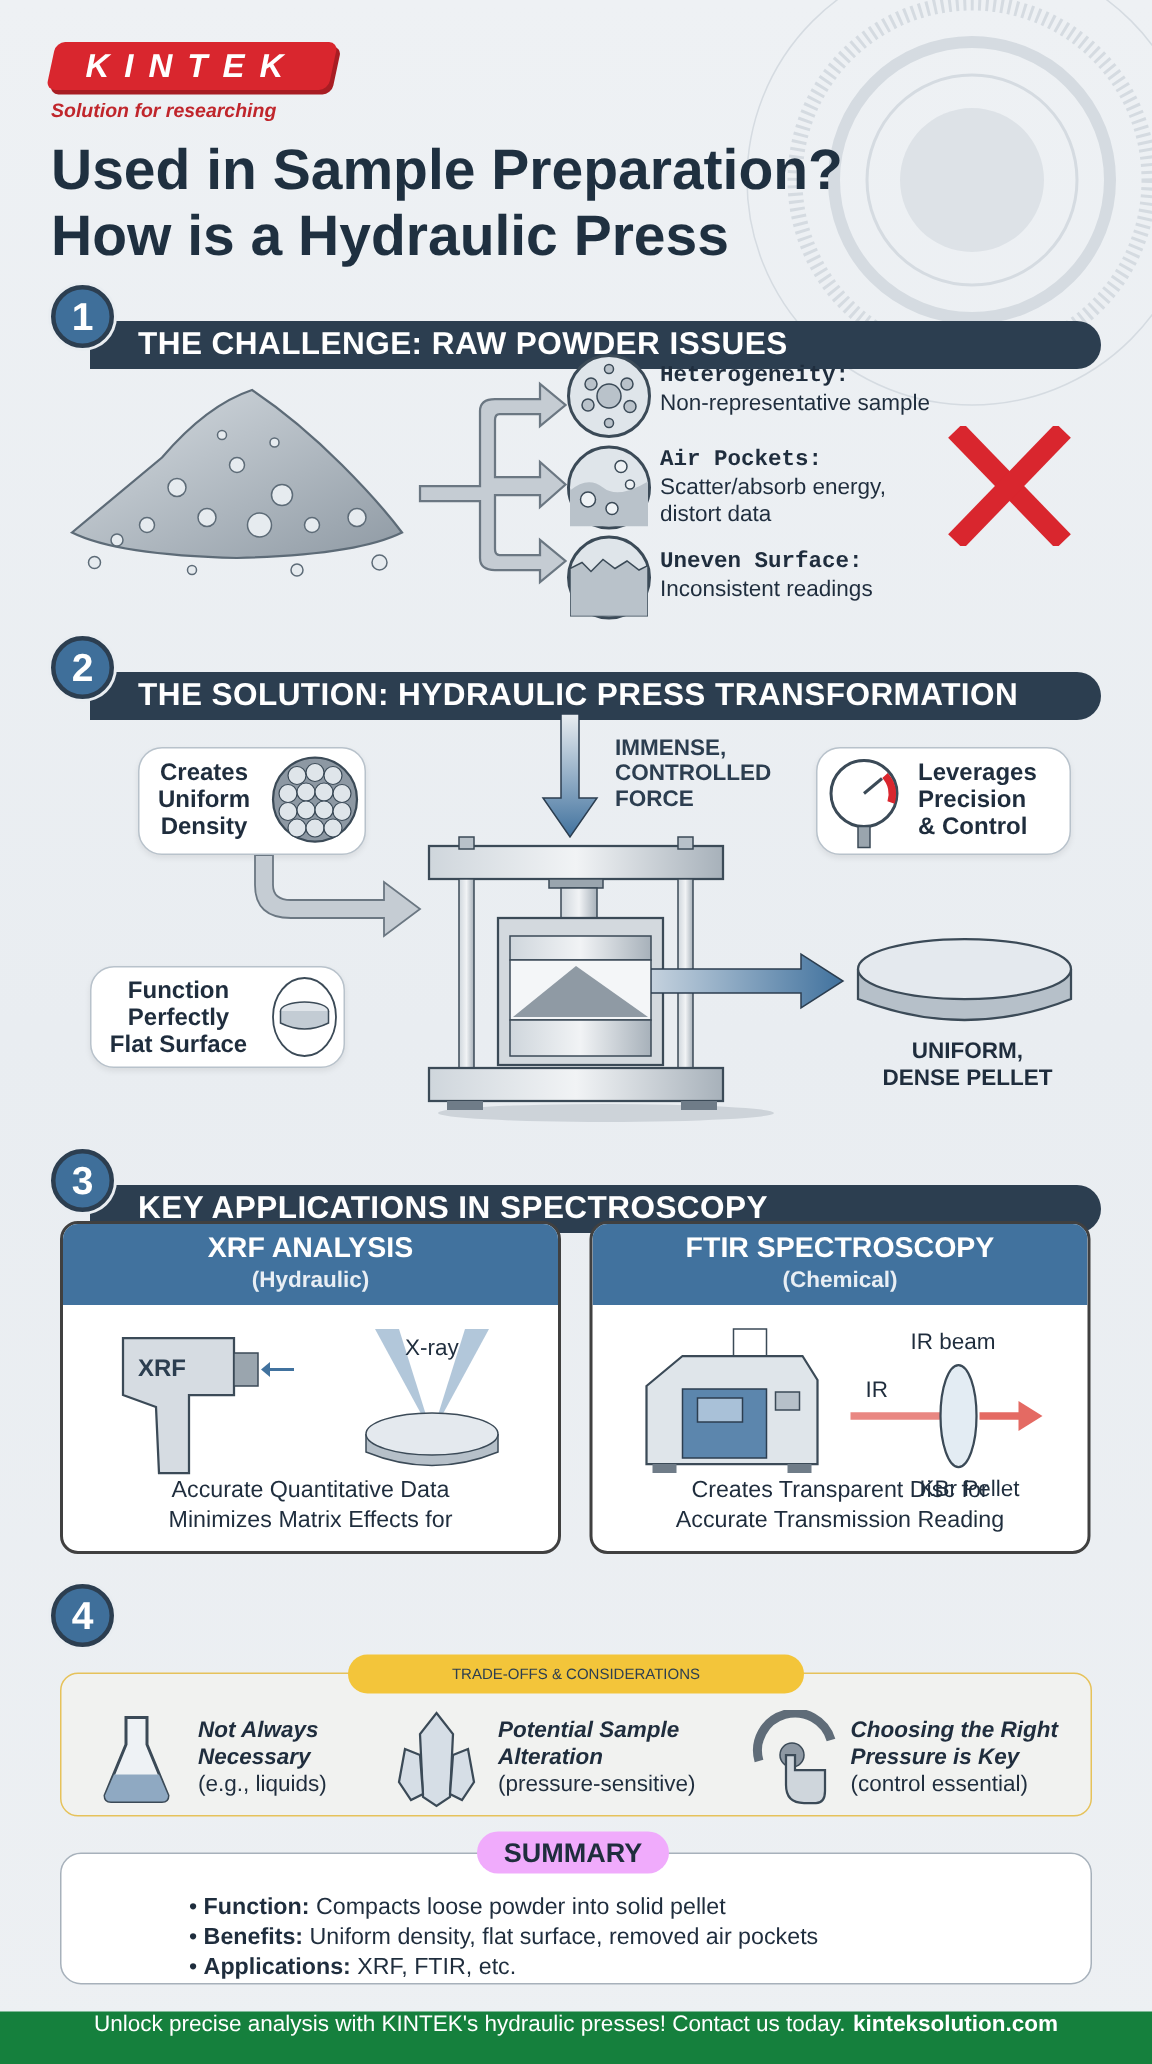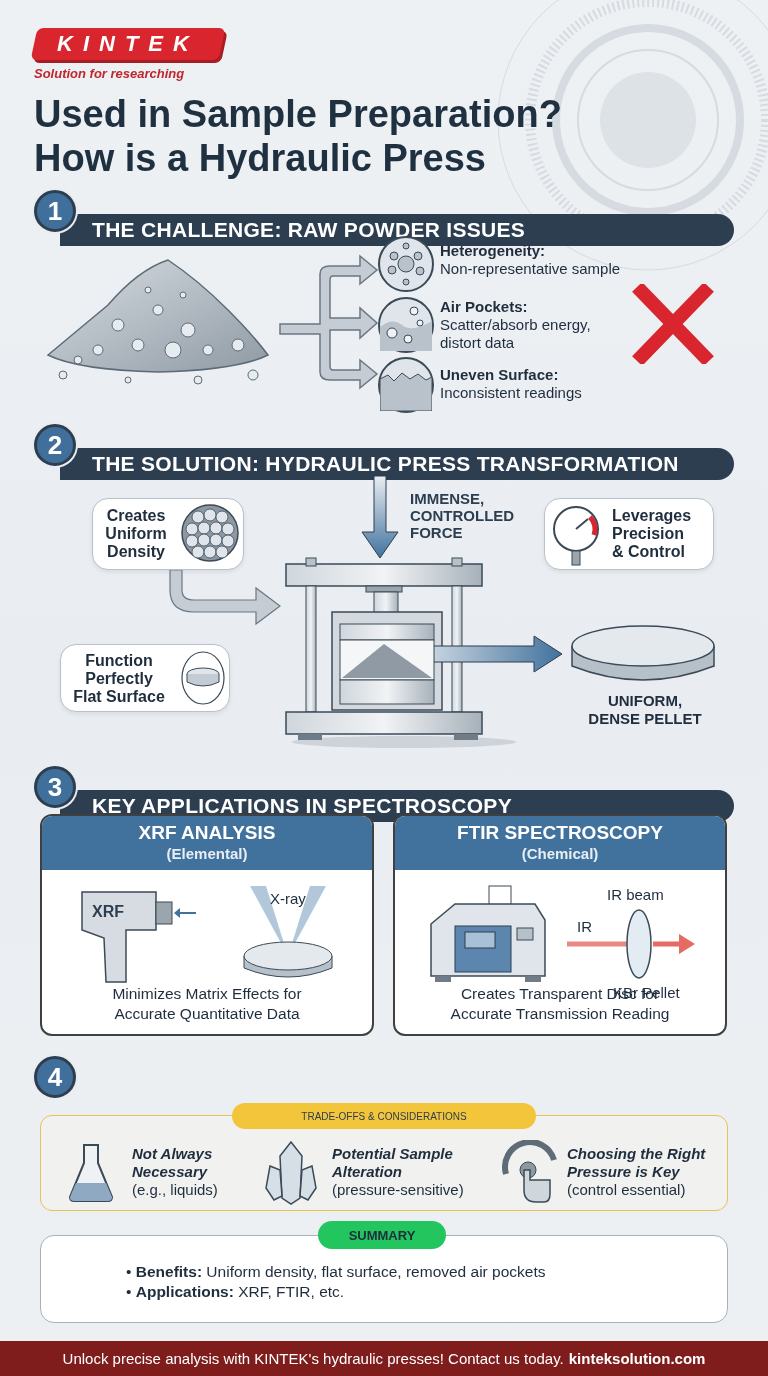--- a/index.html
+++ b/index.html
@@ -36,21 +36,21 @@
       box-shadow: 0 0 0 2px #e9edf1;
       color: #fff; font-weight: bold; font-size: 26px;
       display: flex; align-items: center; justify-content: center; z-index: 2;
     }
     .abs { position: absolute; }
     .issue-icon {
       width: 56px; height: 56px; border-radius: 50%;
       border: 2px solid #3b4a57; background: #dfe5ea; position: absolute;
     }
     .issue-label { position: absolute; font-size: 15px; line-height: 18px; color: #1f2d3d; }
-    .issue-label b { font-weight: bold; display: block; }
+    .issue-label b { font-weight: bold; display: block; font-family: Liberation Mono, monospace; }
     .callout {
       position: absolute; background: #fff; border: 1.5px solid #b8c2cb; border-radius: 16px;
       box-shadow: 0 2px 4px rgba(0,0,0,0.08);
     }
     .callout-text { position: absolute; font-weight: bold; font-size: 16px; line-height: 18px; color: #1f2d3d; text-align: center; }
     .force-label { position: absolute; left: 410px; top: 490px; font-weight: bold; font-size: 15px; line-height: 17px; color: #2c3e50; }
     .pellet-label { position: absolute; left: 560px; top: 692px; width: 170px; text-align: center; font-weight: bold; font-size: 15px; line-height: 18px; color: #1f2d3d; }
     .app-card {
       position: absolute; top: 814px; width: 334px; height: 222px; background: #fff;
       border: 2px solid #404040; border-radius: 12px; overflow: hidden;
@@ -71,29 +71,29 @@
       display: flex; align-items: center; justify-content: center; z-index: 2;
     }
     .trade-item { position: absolute; top: 1145px; font-size: 15px; line-height: 18px; color: #1f2d3d; }
     .trade-item b { display: block; font-weight: bold; font-style: italic; }
     .summary-box {
       position: absolute; left: 40px; top: 1235px; width: 688px; height: 88px;
       background: #fff; border: 1.5px solid #a7b1bb; border-radius: 14px;
     }
     .summary-pill {
       position: absolute; left: 318px; top: 1221px; width: 128px; height: 28px; border-radius: 14px;
-      background: #22c55e; color: #1f2d3d; font-weight: bold; font-size: 13px;
+      background: #f0abfc; color: #1f2d3d; font-weight: bold; font-size: 18px;
       display: flex; align-items: center; justify-content: center; z-index: 2;
     }
     .summary-list { position: absolute; left: 126px; top: 1262px; font-size: 15.5px; line-height: 20px; color: #1f2d3d; list-style: none; }
     .summary-list li::before { content: "• "; }
     .summary-list b { font-weight: bold; }
     .footer {
-      position: absolute; left: 0; top: 1341px; width: 768px; height: 35px; background: #7f1d1d;
-      color: #fff; font-size: 15px; display: flex; align-items: center; justify-content: center;
+      position: absolute; left: 0; top: 1341px; width: 768px; height: 35px; background: #15803d;
+      color: #fff; font-size: 15px; display: flex; align-items: flex-start; justify-content: center;
     }
     .footer b { font-weight: bold; margin-left: 5px; }
   </style>
 </head>
 <body>
 
 <svg class="deco-rings" viewBox="0 0 320 320">
   <g fill="none" stroke="#d5dbe1">
     <circle cx="160" cy="160" r="150" stroke-width="1"></circle>
     <circle cx="160" cy="160" r="118" stroke-width="10" stroke-dasharray="2 3"></circle>
@@ -325,39 +325,39 @@
 </div>
 
 <div class="sec-header" style="top:766px;">
   <div class="sec-num">3</div>
   <div class="sec-bar">KEY APPLICATIONS IN SPECTROSCOPY</div>
 </div>
 
 <div class="app-card" style="left:40px;">
   <div class="app-head">
     <div class="app-title">XRF ANALYSIS</div>
-    <div class="app-sub">(Elemental)</div>
+    <div class="app-sub">(Hydraulic)</div>
   </div>
   <svg class="abs" style="left:34px;top:66px;width:120px;height:110px;" viewBox="0 0 120 110">
     <path d="M6,10 L80,10 L80,48 L50,48 L50,100 L30,100 L28,56 L6,48Z" fill="#d6dce2" stroke="#3b4a57" stroke-width="1.5"></path>
     <rect x="80" y="20" width="16" height="22" fill="#9aa5ae" stroke="#3b4a57"></rect>
     <text x="16" y="35" font-family="Liberation Sans, sans-serif" font-weight="bold" font-size="16" fill="#2c3e50">XRF</text>
     <line x1="130" y1="31" x2="104" y2="31" stroke="#41729e" stroke-width="2"></line>
     <path d="M104,26 L98,31 L104,36Z" fill="#41729e"></path>
   </svg>
   <svg class="abs" style="left:188px;top:66px;width:120px;height:110px;" viewBox="0 0 120 110">
     <path d="M20,4 L58,74 L36,4Z" fill="#7fa2c2" opacity="0.6"></path>
     <path d="M96,4 L58,74 L80,4Z" fill="#7fa2c2" opacity="0.6"></path>
     <path d="M14,74 L14,86 Q58,104 102,86 L102,74" fill="#b6c0c9" stroke="#3b4a57"></path>
     <ellipse cx="58" cy="74" rx="44" ry="14" fill="#e4e9ee" stroke="#3b4a57"></ellipse>
   </svg>
   <div class="abs" style="left:228px;top:74px;font-size:15px;">X-ray</div>
   <div class="app-desc">
+    <div>Accurate Quantitative Data</div>
     <div>Minimizes Matrix Effects for</div>
-    <div>Accurate Quantitative Data</div>
   </div>
 </div>
 
 <div class="app-card" style="left:393px;">
   <div class="app-head">
     <div class="app-title">FTIR SPECTROSCOPY</div>
     <div class="app-sub">(Chemical)</div>
   </div>
   <svg class="abs" style="left:30px;top:68px;width:130px;height:110px;" viewBox="0 0 130 110">
     <rect x="64" y="2" width="22" height="22" fill="#fff" stroke="#3b4a57"></rect>
@@ -420,20 +420,21 @@
 </svg>
 <div class="trade-item" style="left:567px;">
   <b>Choosing the Right</b>
   <b>Pressure is Key</b>
   <span>(control essential)</span>
 </div>
 
 <div class="summary-box"></div>
 <div class="summary-pill">SUMMARY</div>
 <ul class="summary-list">
+  <li><b>Function:</b><span> Compacts loose powder into solid pellet</span></li>
   <li><b>Benefits:</b><span> Uniform density, flat surface, removed air pockets</span></li>
   <li><b>Applications:</b><span> XRF, FTIR, etc.</span></li>
 </ul>
 
 <div class="footer">
   <span>Unlock precise analysis with KINTEK's hydraulic presses! Contact us today.</span>
   <b>kinteksolution.com</b>
 </div>
 
 </body></html>

